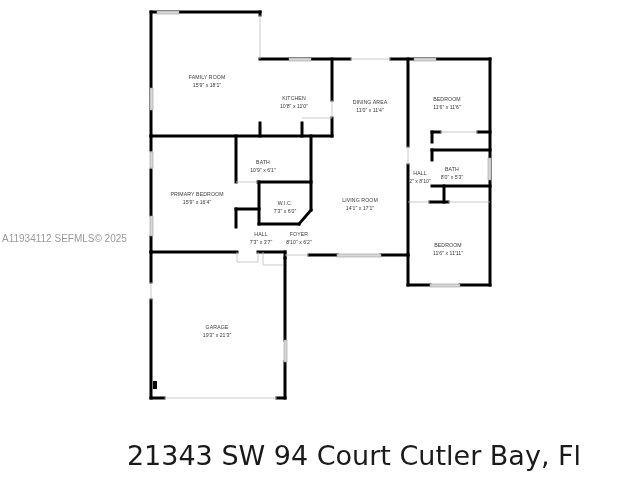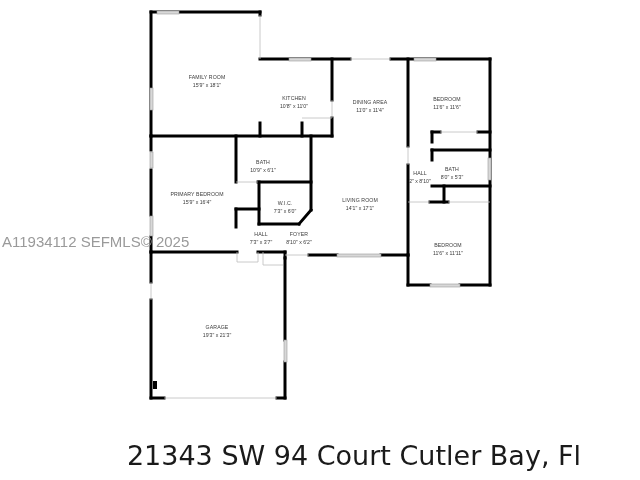--- a/index.html
+++ b/index.html
@@ -1,21 +1,21 @@
 <!DOCTYPE html>
 <html><head>
   <meta charset="utf-8">
   <style>
     html, body { margin: 0; padding: 0; background: #ffffff; }
     body { width: 640px; height: 480px; position: relative; overflow: hidden; font-family: "Liberation Sans", sans-serif; }
     #plan { position: absolute; left: 0; top: 0; width: 640px; height: 480px; }
     .room-label { position: absolute; text-align: center; color: #3a3a3a; font-family: "Liberation Sans", sans-serif; line-height: 7px; white-space: nowrap; transform: translateX(-50%); }
     .room-name { font-size: 5.2px; letter-spacing: 0.1px; display: block; }
     .room-dim { font-size: 5.2px; display: block; margin-top: 1px; }
-    .watermark { position: absolute; left: 2px; top: 233px; font-size: 15px; color: #9a9a9a; font-family: "Liberation Sans", sans-serif; white-space: nowrap; }
+    .watermark { position: absolute; left: 2px; top: 233px; font-size: 10px; color: #9a9a9a; font-family: "Liberation Sans", sans-serif; white-space: nowrap; }
     .address { position: absolute; left: 0; width: 640px; top: 440px; text-align: center; font-size: 27px; color: #1a1a1a; font-family: "DejaVu Sans", sans-serif; letter-spacing: 0px; margin-left: 34px; }
   </style>
 </head>
 <body>
 
 <svg id="plan" viewBox="0 0 640 480" xmlns="http://www.w3.org/2000/svg">
   <g stroke="#000" stroke-width="3" fill="none" stroke-linecap="square">
 
     <line x1="151" y1="12" x2="151" y2="136"></line>
     <line x1="151" y1="12" x2="260" y2="12"></line>

